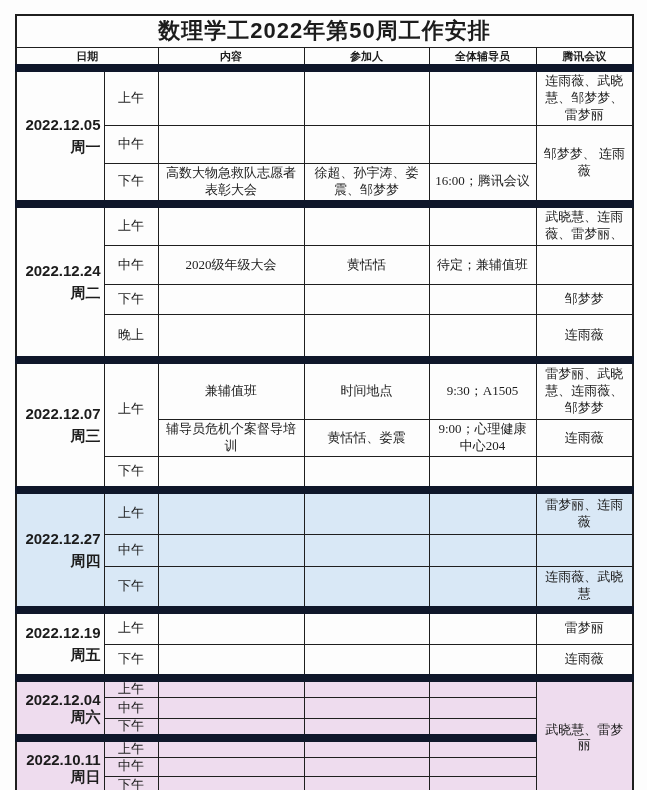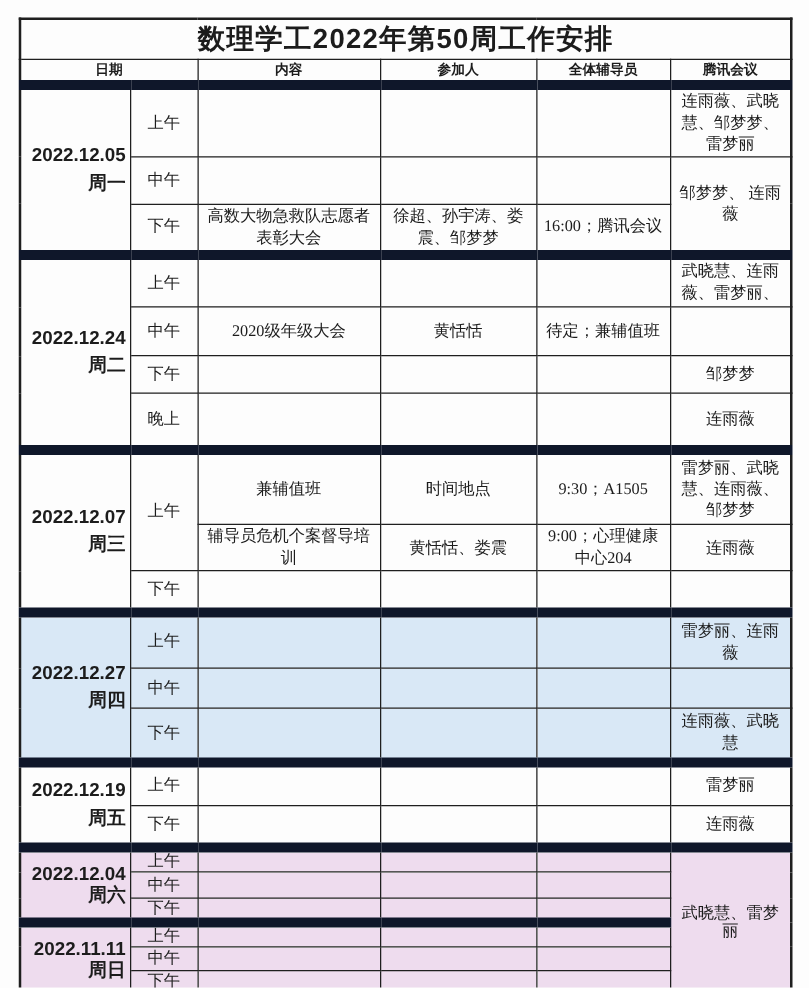--- a/index.html
+++ b/index.html
@@ -212,21 +212,21 @@
   </tr>
   <tr class="pink tight" style="height:18px">
     <td>下午</td>
     <td></td>
     <td></td>
     <td></td>
   </tr>
 
   <tr class="day-start pink tight" style="height:17px">
     <td rowspan="3" class="date-cell">
-      <div>2022.11.11</div>
+      <div>2022.10.11</div>
       <div>周日</div>
     </td>
     <td>上午</td>
     <td></td>
     <td></td>
     <td></td>
   </tr>
   <tr class="pink tight" style="height:19px">
     <td>中午</td>
     <td></td>

